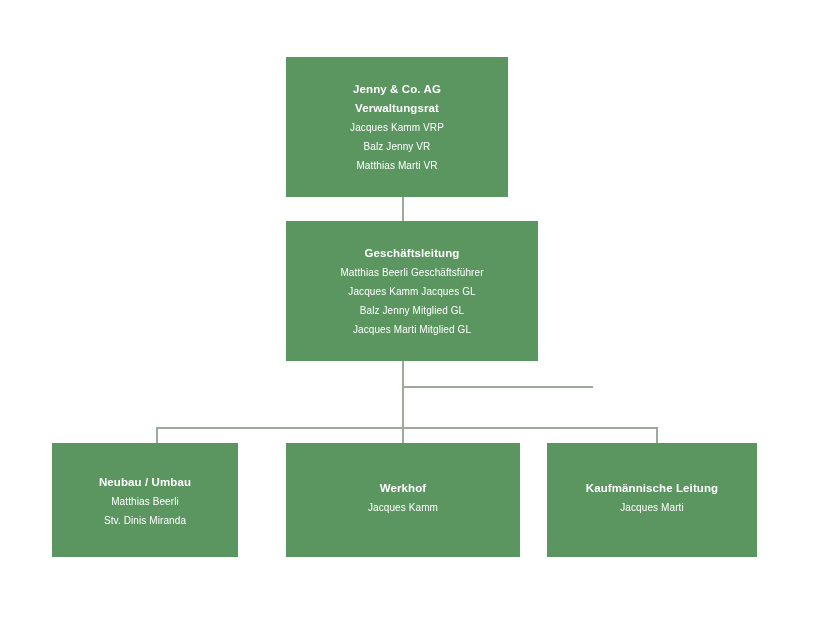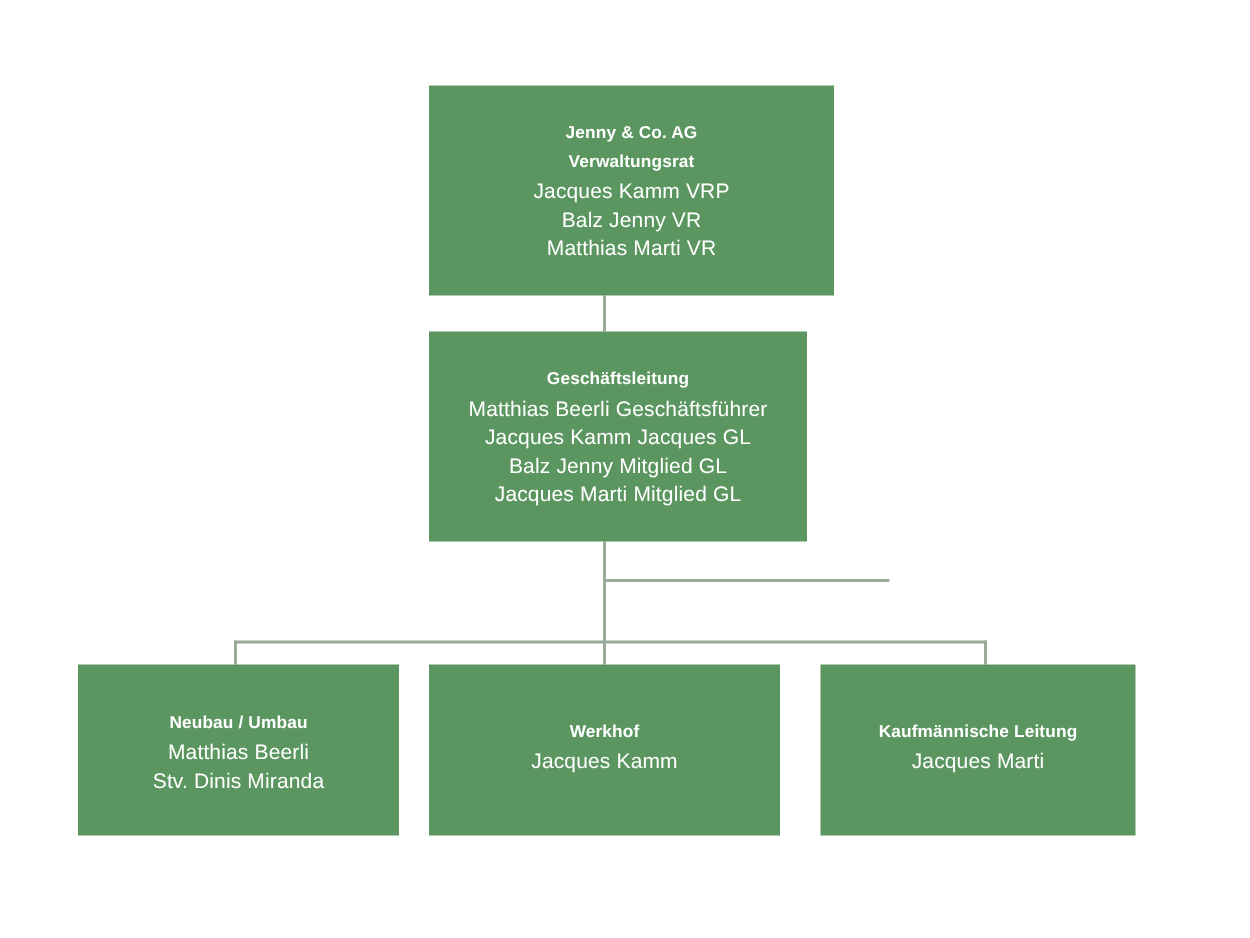--- a/index.html
+++ b/index.html
@@ -31,29 +31,29 @@
     padding: 4px 8px;
   }
   .node .title {
     font-weight: bold;
     font-size: 11.5px;
     line-height: 19px;
     letter-spacing: 0.1px;
   }
   .node .sub {
     font-weight: normal;
-    font-size: 14px;
+    font-size: 10px;
     line-height: 19px;
     letter-spacing: 0.1px;
   }
   
-  #node-vr        { left: 286px; top: 57px;  width: 270px; height: 140px; }
+  #node-vr        { left: 286px; top: 57px;  width: 222px; height: 140px; }
   #node-gl        { left: 286px; top: 221px; width: 252px; height: 140px; }
   #node-kopas     { left: 593px; top: 363px; width: 124px; height: 47px;  }
-  #node-neubau    { left: 52px;  top: 443px; width: 214px; height: 114px; }
+  #node-neubau    { left: 52px;  top: 443px; width: 186px; height: 114px; }
   #node-werkhof   { left: 286px; top: 443px; width: 234px; height: 114px; }
   #node-kaufm     { left: 547px; top: 443px; width: 210px; height: 114px; }
 
   
   #node-neubau, #node-werkhof, #node-kaufm {
     justify-content: flex-start;
     padding-top: 30px;
   }
   #node-werkhof, #node-kaufm { padding-top: 36px; }
 

